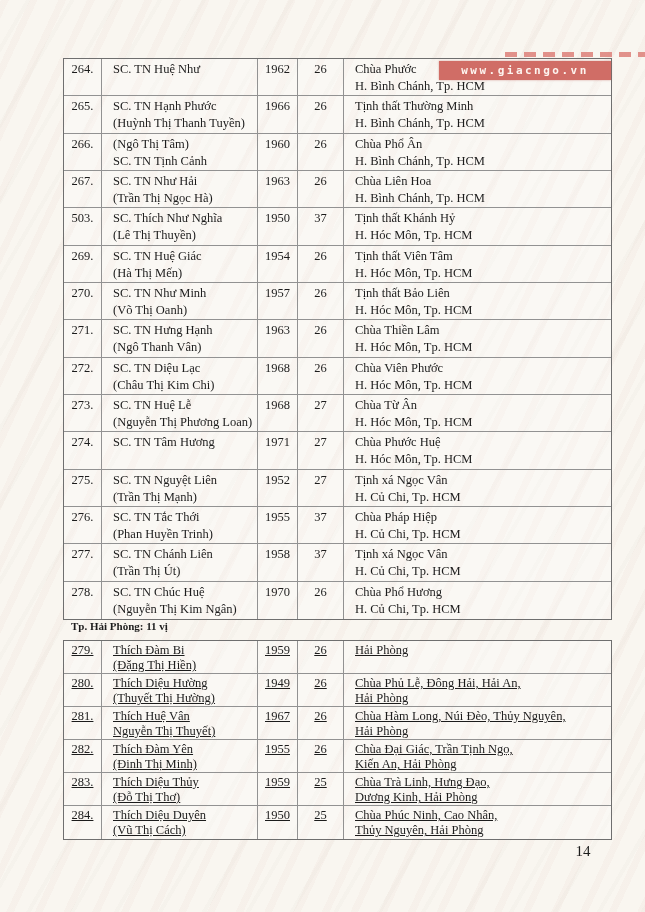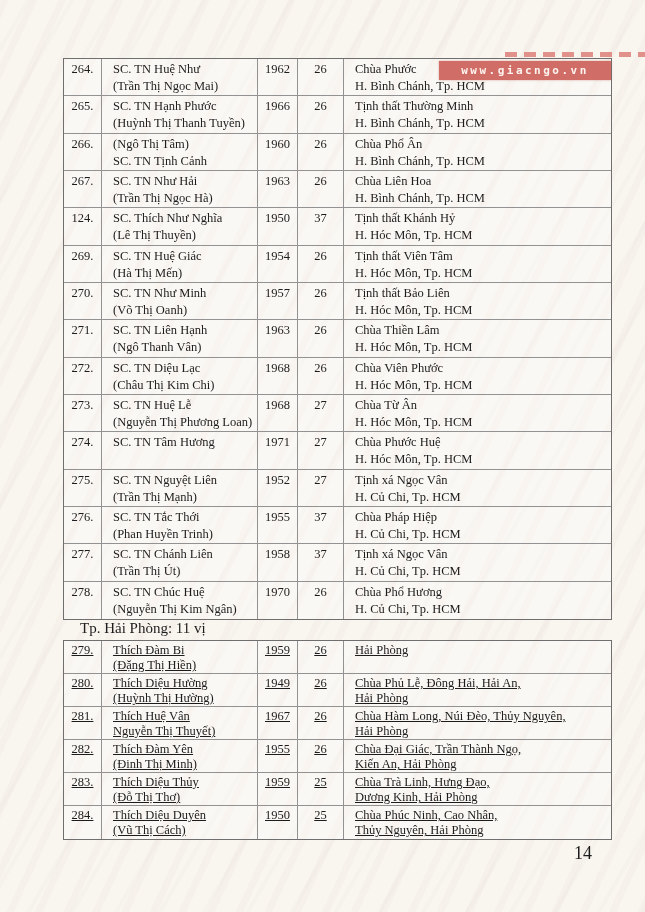--- a/index.html
+++ b/index.html
@@ -39,58 +39,57 @@
     overflow:hidden;
     padding-top:2px;
     font-size:12.5px;
   }
   .cell:last-child{border-right:none;}
   .tbl1 .cell{line-height:17px;}
   .tbl2 .cell{line-height:15.2px;}
   .c-no,.c-year,.c-code{text-align:center;}
   .c-name,.c-temple{padding-left:11px;padding-right:4px;}
   .section-header{
-    position:absolute;left:80px;top:620px;
-    font-weight:normal;font-size:15px;
+    position:absolute;left:71px;top:620px;
+    font-weight:bold;font-size:11px;
   }
   .watermark-dashes{
     position:absolute;left:505px;top:52px;width:140px;height:5px;
     background:repeating-linear-gradient(90deg,#dd8079 0 12px,transparent 12px 19px);
     opacity:.85;
   }
   .watermark{
     position:absolute;left:439px;top:61px;width:172px;height:19px;
     background:#d06d66;
     display:flex;align-items:center;justify-content:center;
     box-shadow:0 0 2px rgba(180,80,70,.5);
   }
   .watermark span{
     color:#fdf4ef;
     font-family:"DejaVu Sans Mono",monospace;
     font-size:11px;font-weight:bold;letter-spacing:2.5px;
     white-space:nowrap;
   }
   .page-number{
     position:absolute;left:566px;top:843px;width:34px;
-    text-align:center;font-size:18px;
+    text-align:center;font-size:15px;
   }
 </style>
 </head>
 <body>
 
 <div class="texture"></div>
 
 <div class="tbl tbl1" id="table1">
     <div class="row">
       <div class="cell c-no">
         <div>264.</div>
       </div>
       <div class="cell c-name">
         <div>SC. TN Huệ Như</div>
-        <div>(Trần Thị Ngọc Mai)</div>
       </div>
       <div class="cell c-year">
         <div>1962</div>
       </div>
       <div class="cell c-code">
         <div>26</div>
       </div>
       <div class="cell c-temple">
         <div>Chùa Phước</div>
         <div>H. Bình Chánh, Tp. HCM</div>
@@ -148,21 +147,21 @@
       <div class="cell c-code">
         <div>26</div>
       </div>
       <div class="cell c-temple">
         <div>Chùa Liên Hoa</div>
         <div>H. Bình Chánh, Tp. HCM</div>
       </div>
     </div>
     <div class="row">
       <div class="cell c-no">
-        <div>124.</div>
+        <div>503.</div>
       </div>
       <div class="cell c-name">
         <div>SC. Thích Như Nghĩa</div>
         <div>(Lê Thị Thuyền)</div>
       </div>
       <div class="cell c-year">
         <div>1950</div>
       </div>
       <div class="cell c-code">
         <div>37</div>
@@ -208,21 +207,21 @@
       <div class="cell c-temple">
         <div>Tịnh thất Bảo Liên</div>
         <div>H. Hóc Môn, Tp. HCM</div>
       </div>
     </div>
     <div class="row">
       <div class="cell c-no">
         <div>271.</div>
       </div>
       <div class="cell c-name">
-        <div>SC. TN Liên Hạnh</div>
+        <div>SC. TN Hưng Hạnh</div>
         <div>(Ngô Thanh Vân)</div>
       </div>
       <div class="cell c-year">
         <div>1963</div>
       </div>
       <div class="cell c-code">
         <div>26</div>
       </div>
       <div class="cell c-temple">
         <div>Chùa Thiền Lâm</div>
@@ -383,21 +382,21 @@
       <div class="cell c-temple">
         <div>Hải Phòng</div>
       </div>
     </div>
     <div class="row">
       <div class="cell c-no">
         <div>280.</div>
       </div>
       <div class="cell c-name">
         <div>Thích Diệu Hường</div>
-        <div>(Huỳnh Thị Hường)</div>
+        <div>(Thuyết Thị Hường)</div>
       </div>
       <div class="cell c-year">
         <div>1949</div>
       </div>
       <div class="cell c-code">
         <div>26</div>
       </div>
       <div class="cell c-temple">
         <div>Chùa Phủ Lễ, Đông Hải, Hải An,</div>
         <div>Hải Phòng</div>
@@ -430,21 +429,21 @@
         <div>Thích Đàm Yên</div>
         <div>(Đinh Thị Minh)</div>
       </div>
       <div class="cell c-year">
         <div>1955</div>
       </div>
       <div class="cell c-code">
         <div>26</div>
       </div>
       <div class="cell c-temple">
-        <div>Chùa Đại Giác, Trần Thành Ngọ,</div>
+        <div>Chùa Đại Giác, Trần Tịnh Ngọ,</div>
         <div>Kiến An, Hải Phòng</div>
       </div>
     </div>
     <div class="row">
       <div class="cell c-no">
         <div>283.</div>
       </div>
       <div class="cell c-name">
         <div>Thích Diệu Thủy</div>
         <div>(Đỗ Thị Thơ)</div>

